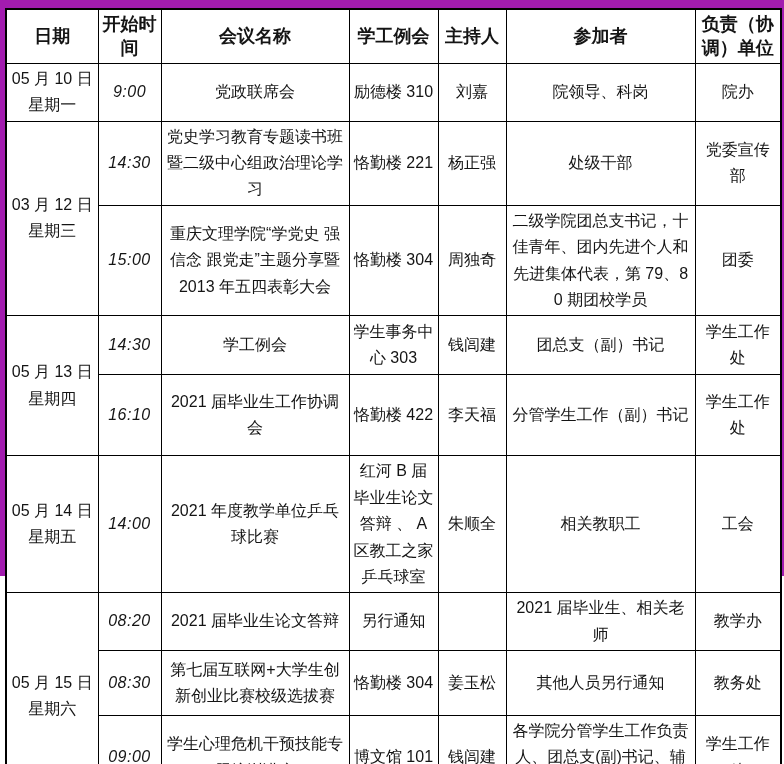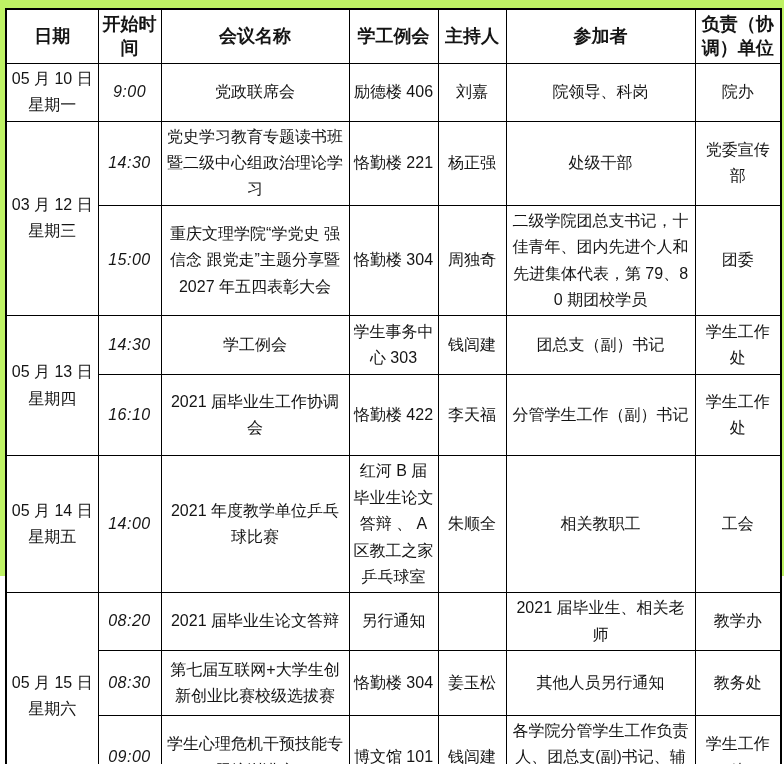--- a/index.html
+++ b/index.html
@@ -9,21 +9,21 @@
     width: 784px;
     height: 764px;
     overflow: hidden;
     font-family: "Liberation Sans", "DejaVu Sans", sans-serif;
     color: #141414;
   }
   .page {
     position: relative;
     width: 784px;
     height: 576px;
-    background: #bef264;
+    background: #a21caf;
   }
   table.schedule {
     position: absolute;
     left: 5px;
     top: 8px;
     width: 775px;
     border-collapse: collapse;
     table-layout: fixed;
     border: 2px solid #000000;
     background: #ffffff;
@@ -94,41 +94,41 @@
     </thead>
     <tbody>
 
       <tr class="h60">
         <td class="c-date" rowspan="1">
           <div>05 月 10 日</div>
           <div>星期一</div>
         </td>
         <td class="c-time">9:00</td>
         <td>党政联席会</td>
-        <td>励德楼 406</td>
+        <td>励德楼 310</td>
         <td>刘嘉</td>
         <td>院领导、科岗</td>
         <td>院办</td>
       </tr>
 
       <tr class="h85">
         <td class="c-date" rowspan="2">
           <div>03 月 12 日</div>
           <div>星期三</div>
         </td>
         <td class="c-time">14:30</td>
         <td>党史学习教育专题读书班暨二级中心组政治理论学习</td>
         <td>恪勤楼 221</td>
         <td>杨正强</td>
         <td>处级干部</td>
         <td>党委宣传部</td>
       </tr>
       <tr class="h95">
         <td class="c-time">15:00</td>
-        <td>重庆文理学院“学党史 强信念 跟党走”主题分享暨 2027 年五四表彰大会</td>
+        <td>重庆文理学院“学党史 强信念 跟党走”主题分享暨 2013 年五四表彰大会</td>
         <td>恪勤楼 304</td>
         <td>周独奇</td>
         <td>二级学院团总支书记，十佳青年、团内先进个人和先进集体代表，第 79、80 期团校学员</td>
         <td>团委</td>
       </tr>
 
       <tr class="h61">
         <td class="c-date" rowspan="2">
           <div>05 月 13 日</div>
           <div>星期四</div>

